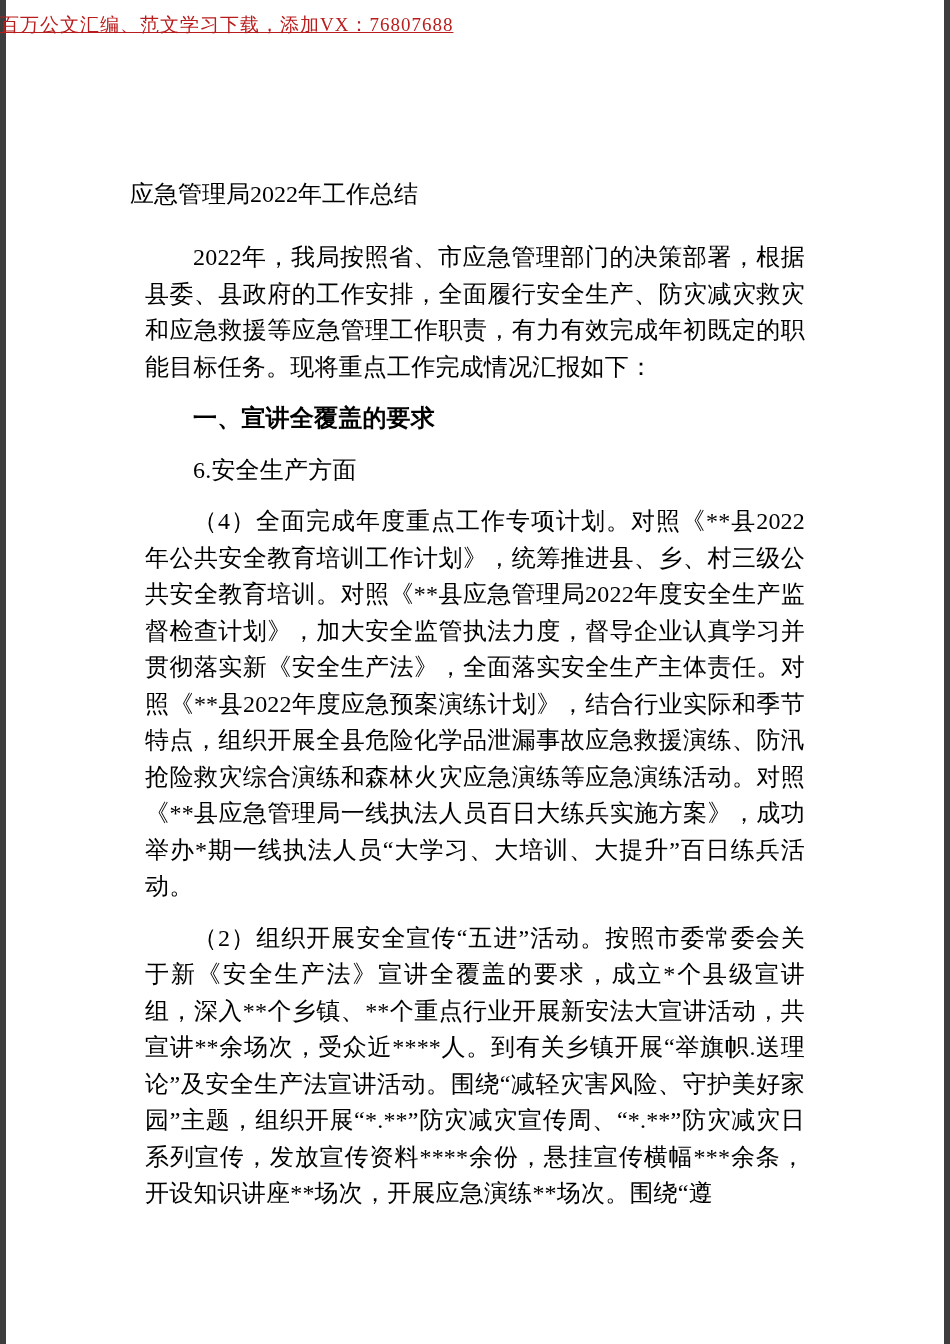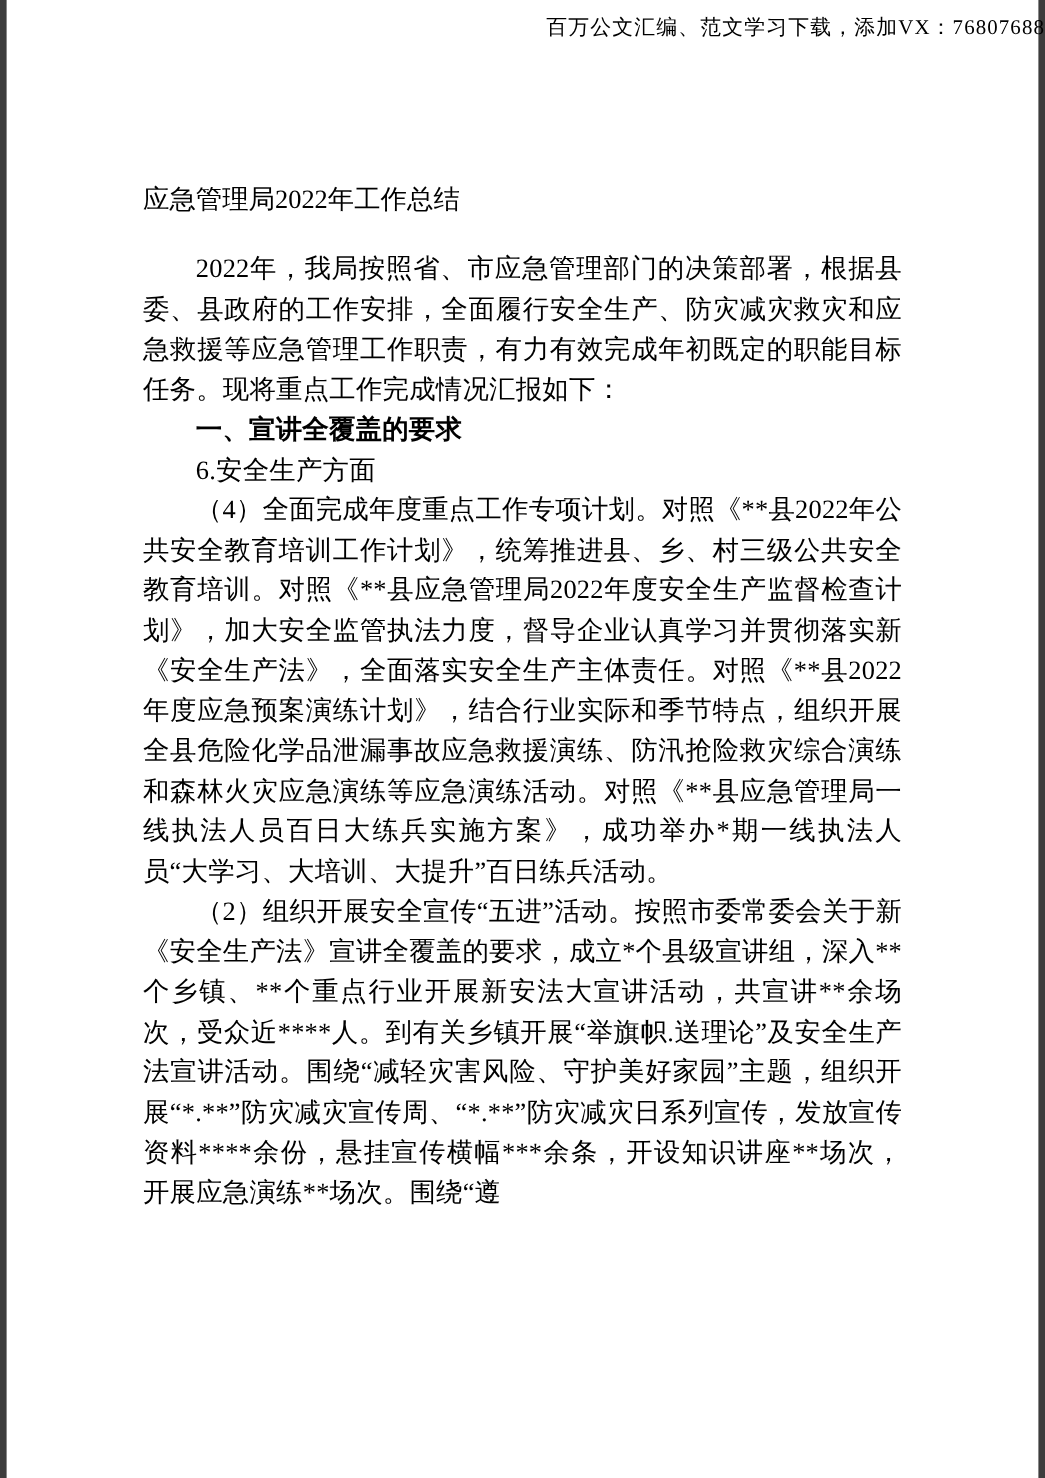--- a/index.html
+++ b/index.html
@@ -19,41 +19,42 @@
     width: 6px;
     background: #3d3d3d;
   }
   .edge.left { left: 0; }
   .edge.right { right: 0; }
   .banner {
     position: absolute;
     top: 12px;
     left: 0;
     right: 0;
-    text-align: right;
+    text-align: left;
     font-size: 19px;
     letter-spacing: 1px;
-    color: #000000;
+    color: #b91c1c;
+    text-decoration: underline;
   }
   .doc {
     position: absolute;
     left: 130px;
     width: 690px;
     top: 160px;
   }
   .title {
     font-size: 24px;
     font-weight: normal;
     line-height: 37px;
-    margin: 4px 0 26px 0;
+    margin: 16px 0 26px 0;
   }
   .para {
     font-size: 24px;
     line-height: 36.5px;
-    margin: 0;
+    margin: 15px;
     text-indent: 2em;
     text-align: justify;
     letter-spacing: 0.2px;
   }
   .para.heading { font-weight: bold; }
 </style>
 </head>
 <body>
 
 <div class="edge left"></div>

